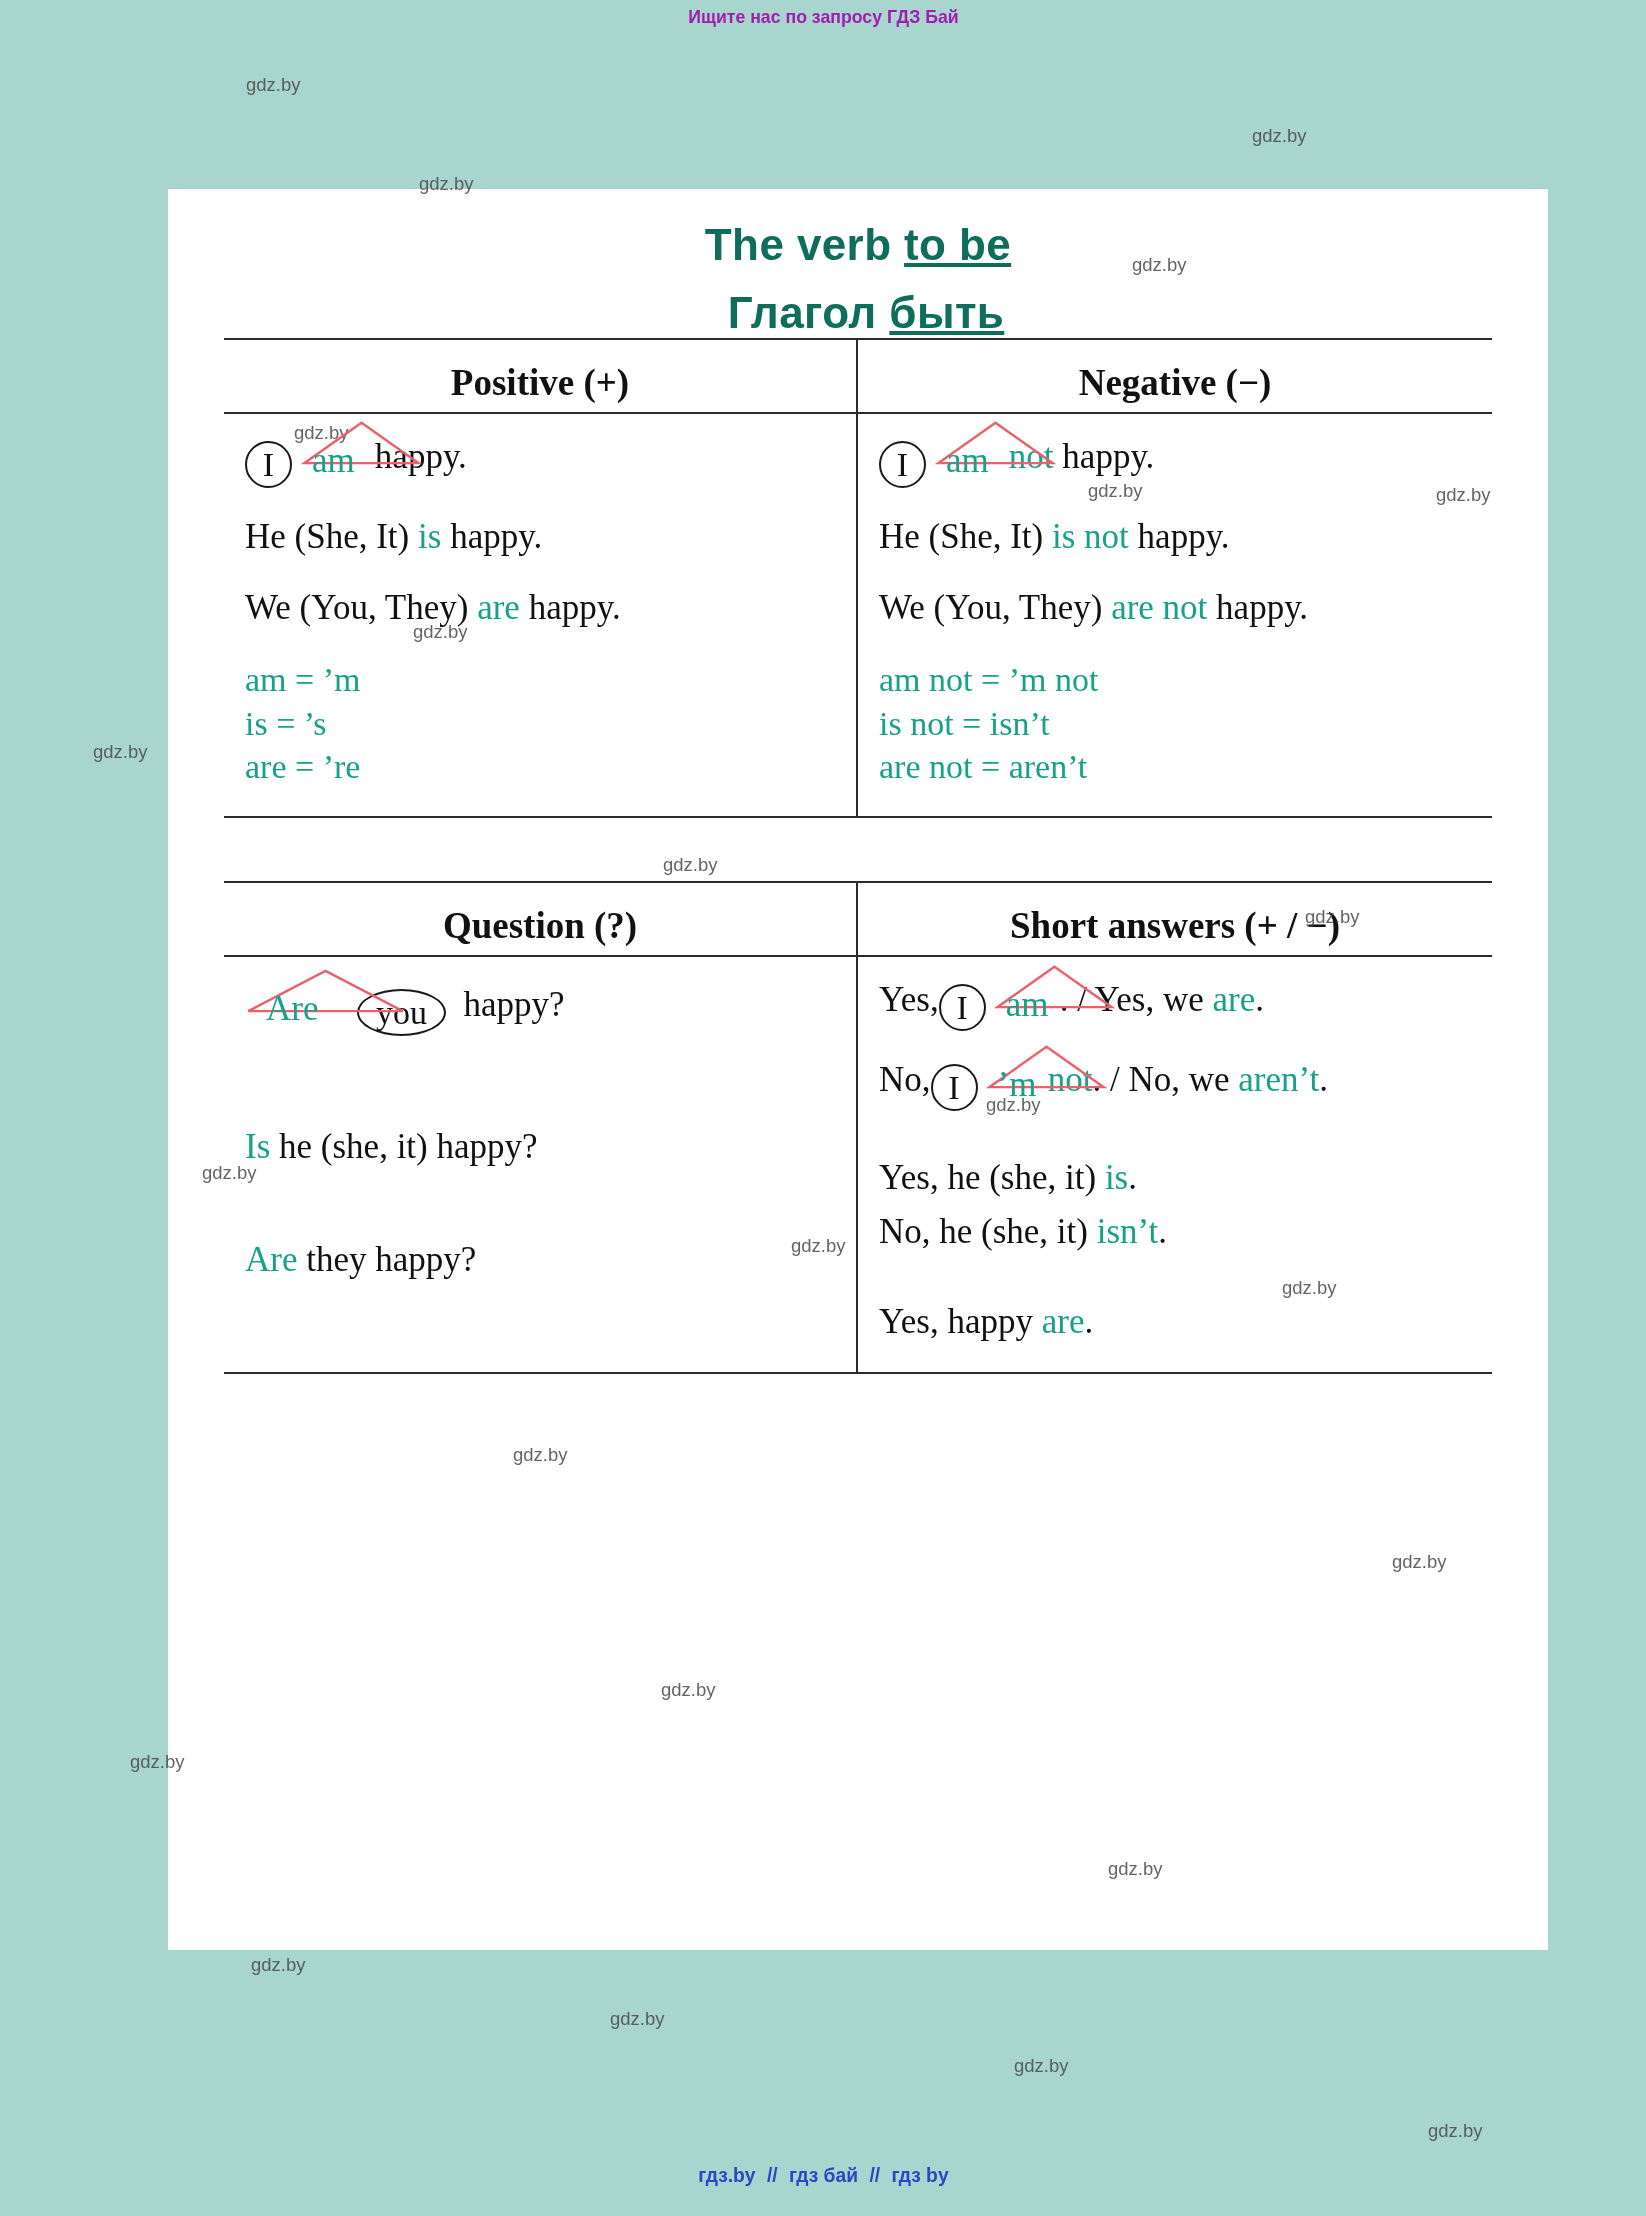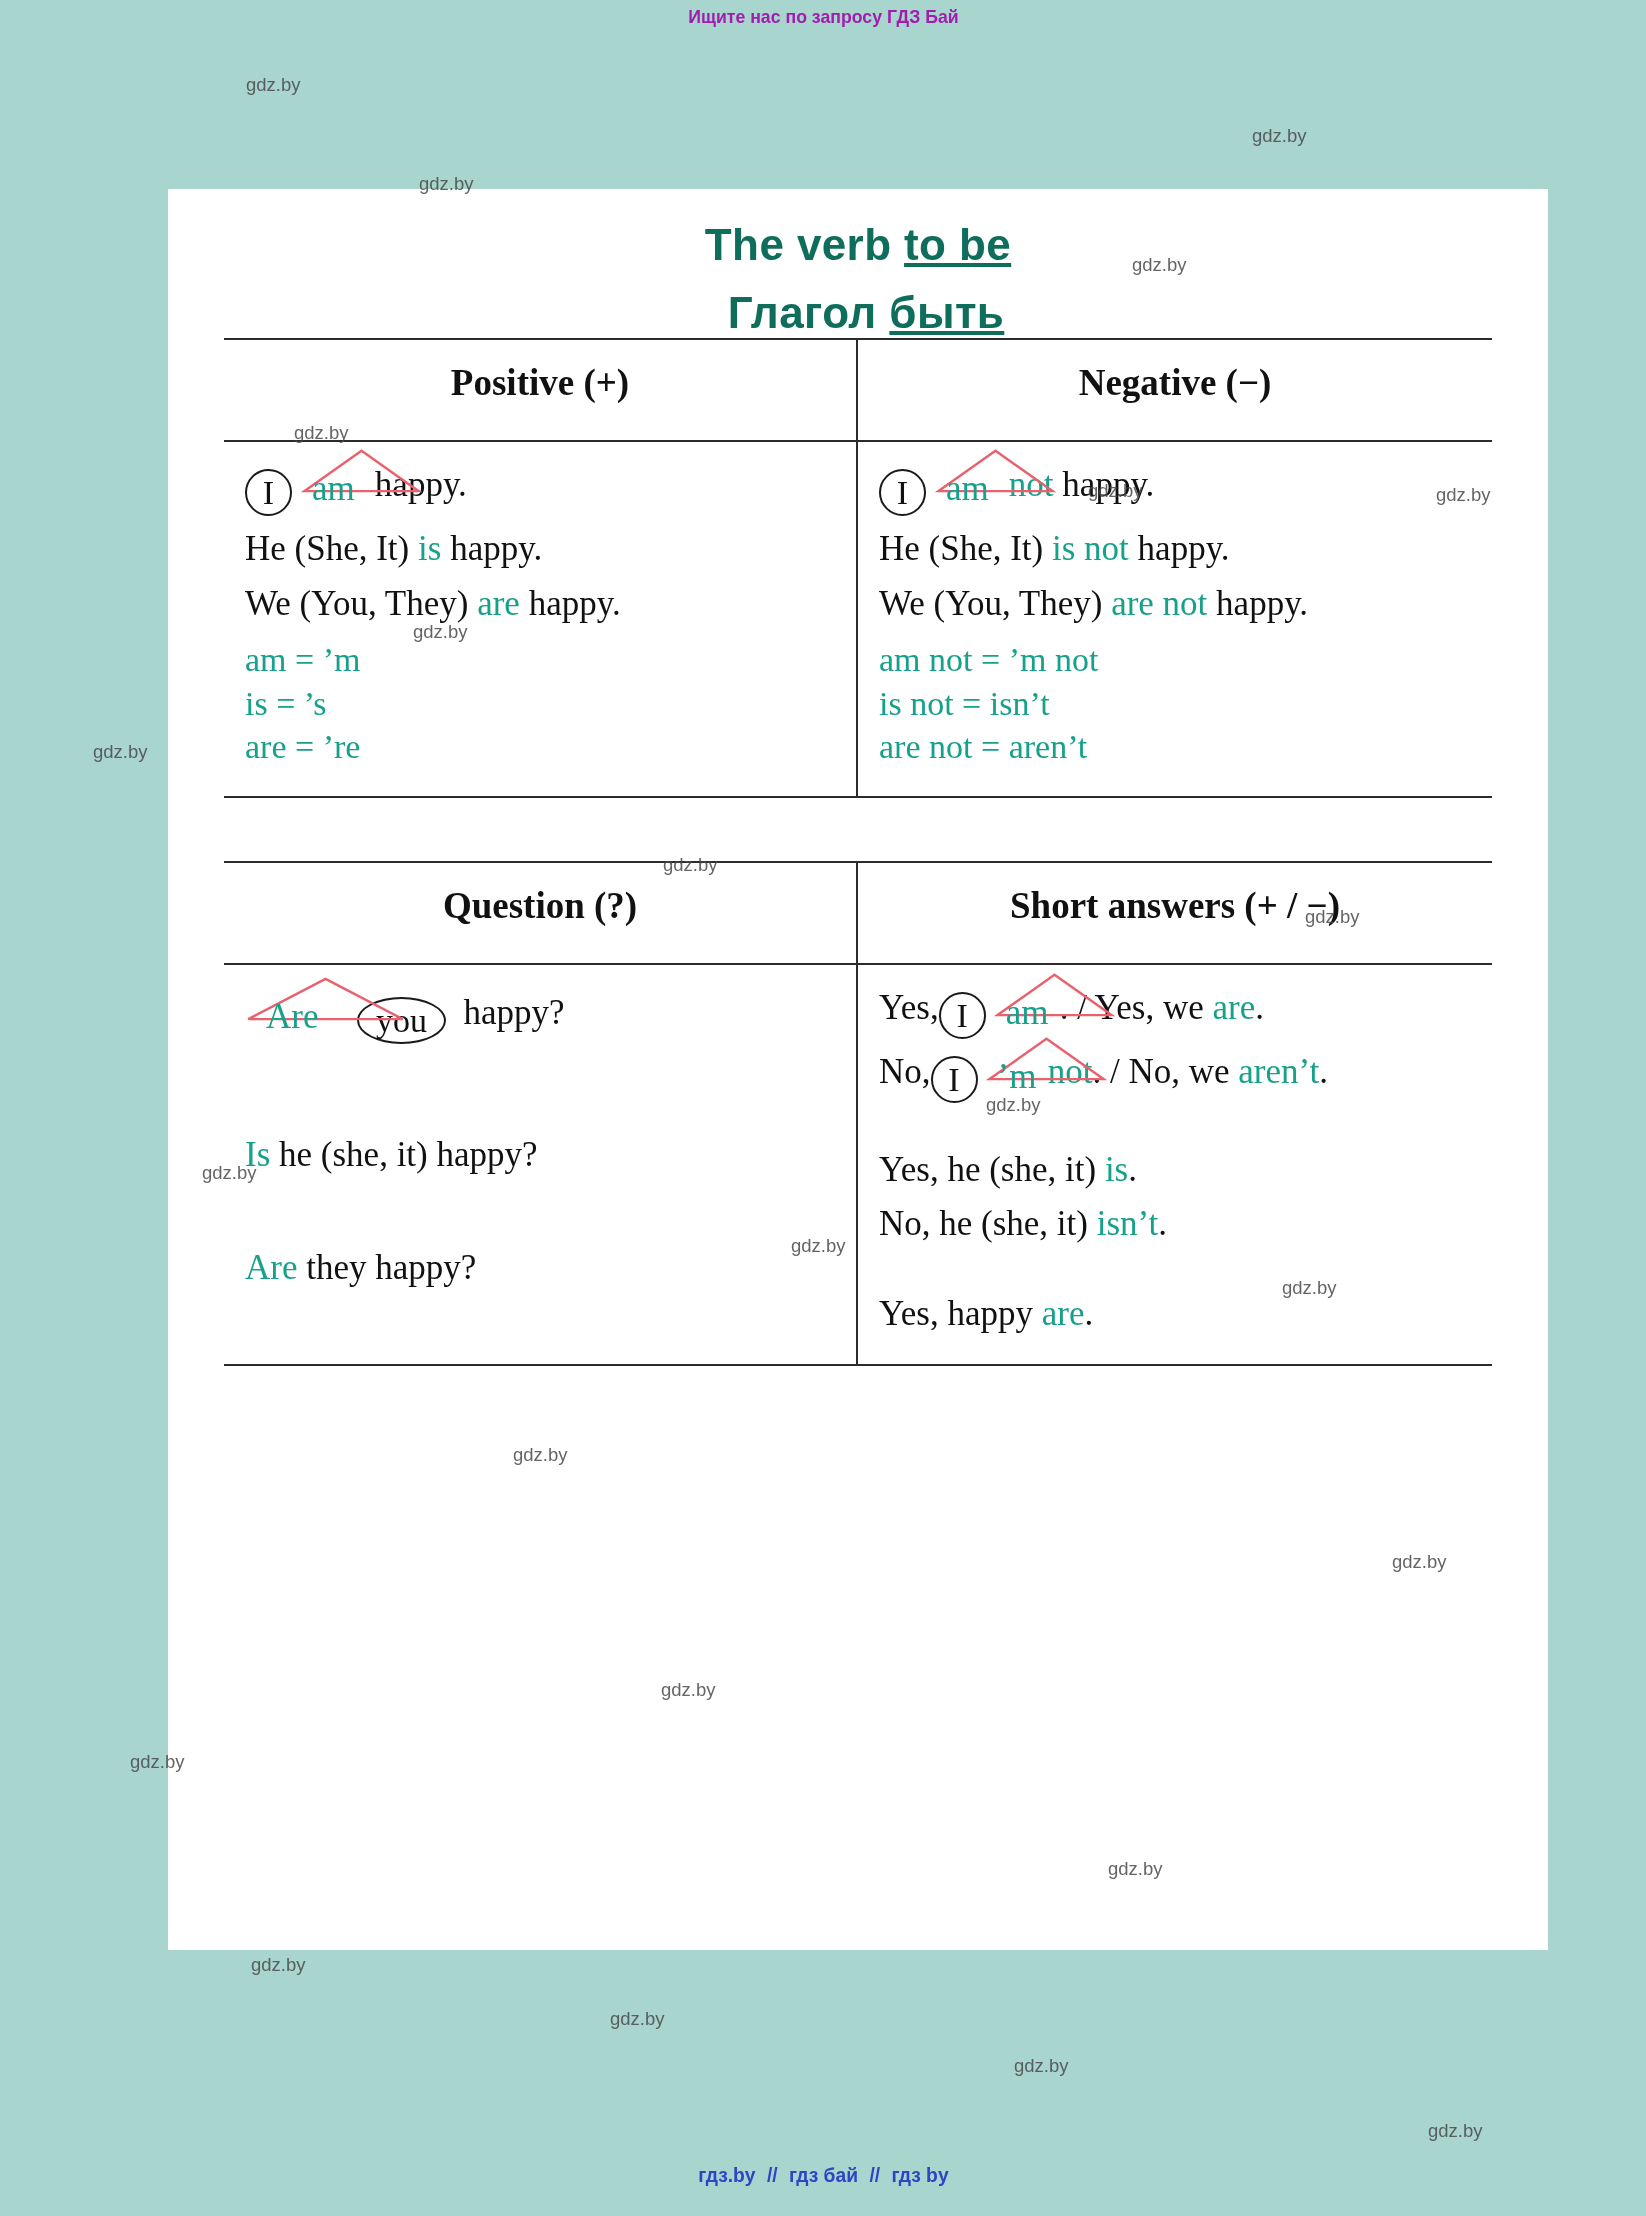--- a/index.html
+++ b/index.html
@@ -78,32 +78,32 @@
   .col {
     width: 50%;
     box-sizing: border-box;
   }
   .col.left { border-right: 2.4px solid #2b2b2b; }
   .hdr {
     text-align: center;
     font-size: 37px;
     font-weight: bold;
     color: #111;
-    padding: 21px 0 36px 0;
+    padding: 21px 0 8px 0;
   }
   .cell {
     padding: 21px 21px 27px 21px;
     font-size: 35px;
     color: #111;
     line-height: 1.28;
   }
   .g { color: #17a18b; }
   .sm { font-size: 34px; }
   .spacer-row { height: 63px; }
-  .blk { margin-top: 11px; }
+  .blk { margin-top: 27px; }
   .qline { margin-top: 37px; }
   .qline.first { margin-top: 4.8px; }
 
   
   .circ {
     display: inline-block;
     border: 2.4px solid #1a1a1a;
     border-radius: 50%;
     width: 47px;
     height: 47px;

